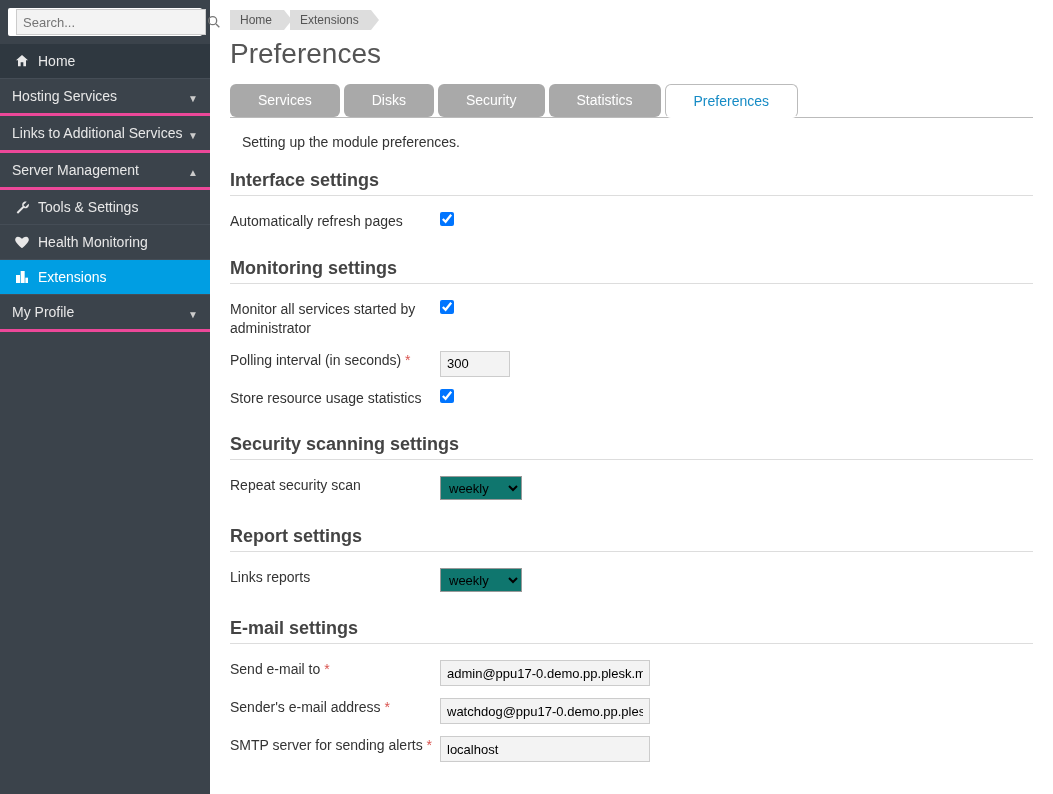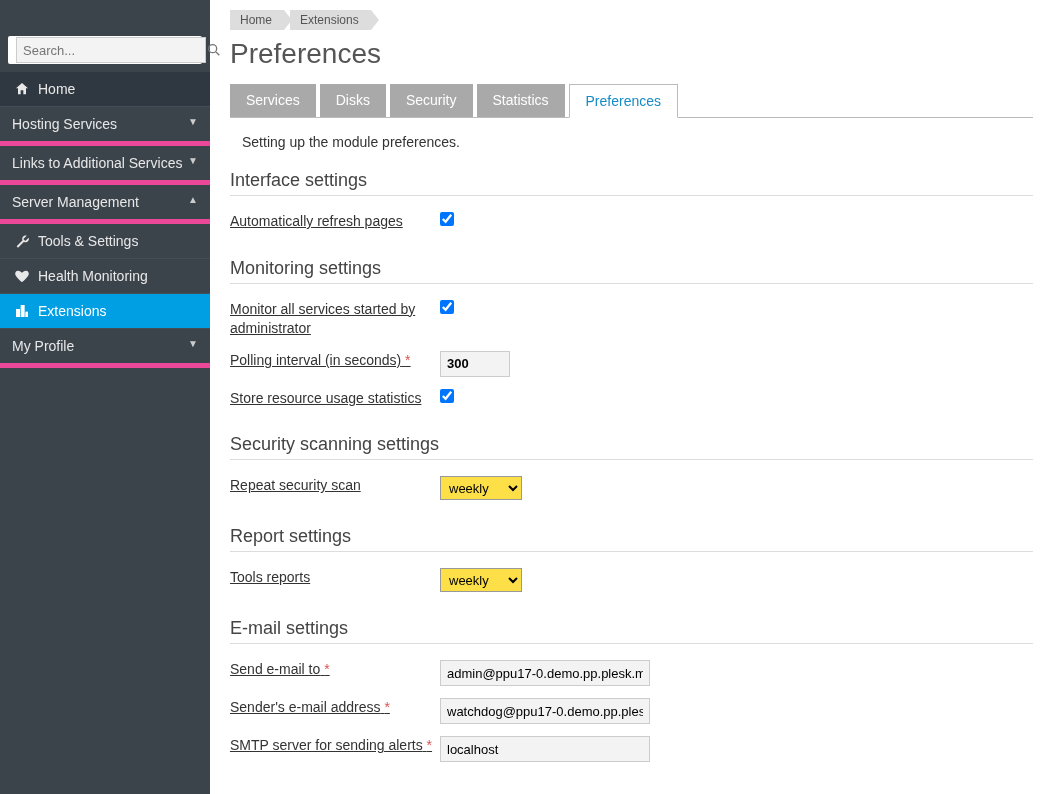--- a/index.html
+++ b/index.html
@@ -1,60 +1,60 @@
 <!DOCTYPE html>
 <html><head>
 <meta charset="utf-8">
 <style>
 * { box-sizing: border-box; margin: 0; padding: 0; }
 body { font-family: "Segoe UI", Arial, sans-serif; font-size: 14px; color: #333; background: #fff; }
 .layout { display: flex; min-height: 794px; }
 
 
 .sidebar { width: 210px; background: #3b434b; color: #e8e8e8; flex-shrink: 0; }
-.search-wrap { padding: 8px; background: #3b434b; margin-top: 28px; }
+.search-wrap { padding: 8px; background: #3b434b; }
 .search-box { display: flex; align-items: center; background: #fff; border-radius: 2px; height: 28px; padding: 0 8px; }
 .search-box input { border: none; outline: none; flex: 1; font-size: 14px; color: #555; background: transparent; }
 .search-icon svg { width: 16px; height: 16px; stroke: #777; }
 
 .nav-item, .nav-subitem { display: flex; align-items: center; padding: 9px 12px; cursor: pointer; border-bottom: 1px solid #454d56; color: #e8e8e8; font-size: 14px; }
 .nav-subitem.active { background: #009ee3; color: #fff; }
 .nav-item .label, .nav-subitem .label { flex: 1; }
 .nav-subitem { }
 .nav-subitem .icon { width: 20px; display: inline-flex; align-items: center; justify-content: center; margin-right: 6px; }
 .nav-item .icon { width: 20px; display: inline-flex; align-items: center; justify-content: center; margin-right: 6px; }
 .nav-item.dark { background: #2f3840; }
-.nav-section-title { padding: 9px 12px; background: #3b434b; border-bottom: 5px solid #ec4899; display:flex; align-items:flex-start; cursor:pointer; }
+.nav-section-title { padding: 9px 12px; background: #3b434b; border-bottom: 3px solid #ec4899; display:flex; align-items:flex-end; cursor:pointer; }
 .nav-section-title .label { flex:1; }
 .nav-section-title .chev { font-size:10px; color:#ccc; }
 
 
 .main { flex: 1; padding: 10px 20px 30px 20px; }
 .breadcrumb { display:flex; align-items:center; gap:6px; margin-bottom:8px; }
 .crumb { background:#ddd; color:#555; font-size:12px; padding:3px 12px 3px 10px; position:relative; cursor:pointer; }
 .crumb::after { content:""; position:absolute; right:-8px; top:0; width:0; height:0; border-top:10px solid transparent; border-bottom:10px solid transparent; border-left:8px solid #ddd; z-index:1; }
 .crumb::before { content:""; position:absolute; right:-10px; top:0; width:0; height:0; border-top:10px solid transparent; border-bottom:10px solid transparent; border-left:8px solid #fff; z-index:0; }
 
 h1.page-title { font-size: 28px; font-weight:400; color:#555; margin: 6px 0 14px 0; }
 
 .tabs { display:flex; border-bottom:1px solid #bbb; }
-.tab { background:#a9a9a9; color:#fff; padding:8px 16px; margin-right:4px; font-size:14px; cursor:pointer; }
+.tab { background:#a9a9a9; color:#fff; padding:8px 28px; margin-right:4px; font-size:14px; cursor:pointer;border-radius:6px; }
 .tab.active { background:#fff; color:#168bc5; border:1px solid #bbb; border-bottom:1px solid #fff; margin-bottom:-1px; }
 
 .desc { margin:16px 0 12px 12px; color:#333; }
-h2.section { font-size:18px; font-weight:400; color:#444; border-bottom:1px solid #ddd; padding-bottom:4px; margin:20px 0 10px 0; }
+h2.section { font-size:18px; font-weight:700; color:#444; border-bottom:1px solid #ddd; padding-bottom:4px; margin:20px 0 10px 0; }
 
 .form-row { display:flex; align-items:flex-start; padding:6px 0; }
-.form-row .lbl { width:210px; color:#333; line-height:1.4;text-decoration:underline; }
+.form-row .lbl { width:210px; color:#333; line-height:1.4; }
 .form-row .ctrl { flex:1; }
 .req { color:#d9534f; }
 input[type="text"] { border:1px solid #ccc; background:#f3f3f3; padding:4px 6px; font-size:13px; height:26px; }
-input.narrow { width:70px;font-weight:bold; }
+input.narrow { width:70px; }
 input.wide { width:210px; }
-select { border:1px solid #999; background:#fde047; padding:2px 4px; font-size:13px; height:24px; width:82px; }
+select { border:1px solid #999; background:#0f766e; padding:2px 4px; font-size:13px; height:24px; width:82px; }
 input[type="checkbox"] { width:14px; height:14px; }
 
 svg { display:block; }
 </style>
 </head>
 <body>
 
 <div class="layout">
 
   <div class="sidebar">
@@ -172,21 +172,21 @@
       <div class="lbl">Repeat security scan</div>
       <div class="ctrl">
         <select>
           <option>weekly</option>
         </select>
       </div>
     </div>
 
     <h2 class="section">Report settings</h2>
     <div class="form-row">
-      <div class="lbl">Tools reports</div>
+      <div class="lbl">Links reports</div>
       <div class="ctrl">
         <select>
           <option>weekly</option>
         </select>
       </div>
     </div>
 
     <h2 class="section">E-mail settings</h2>
     <div class="form-row">
       <div class="lbl"><span>Send e-mail to</span> <span class="req">*</span></div>

